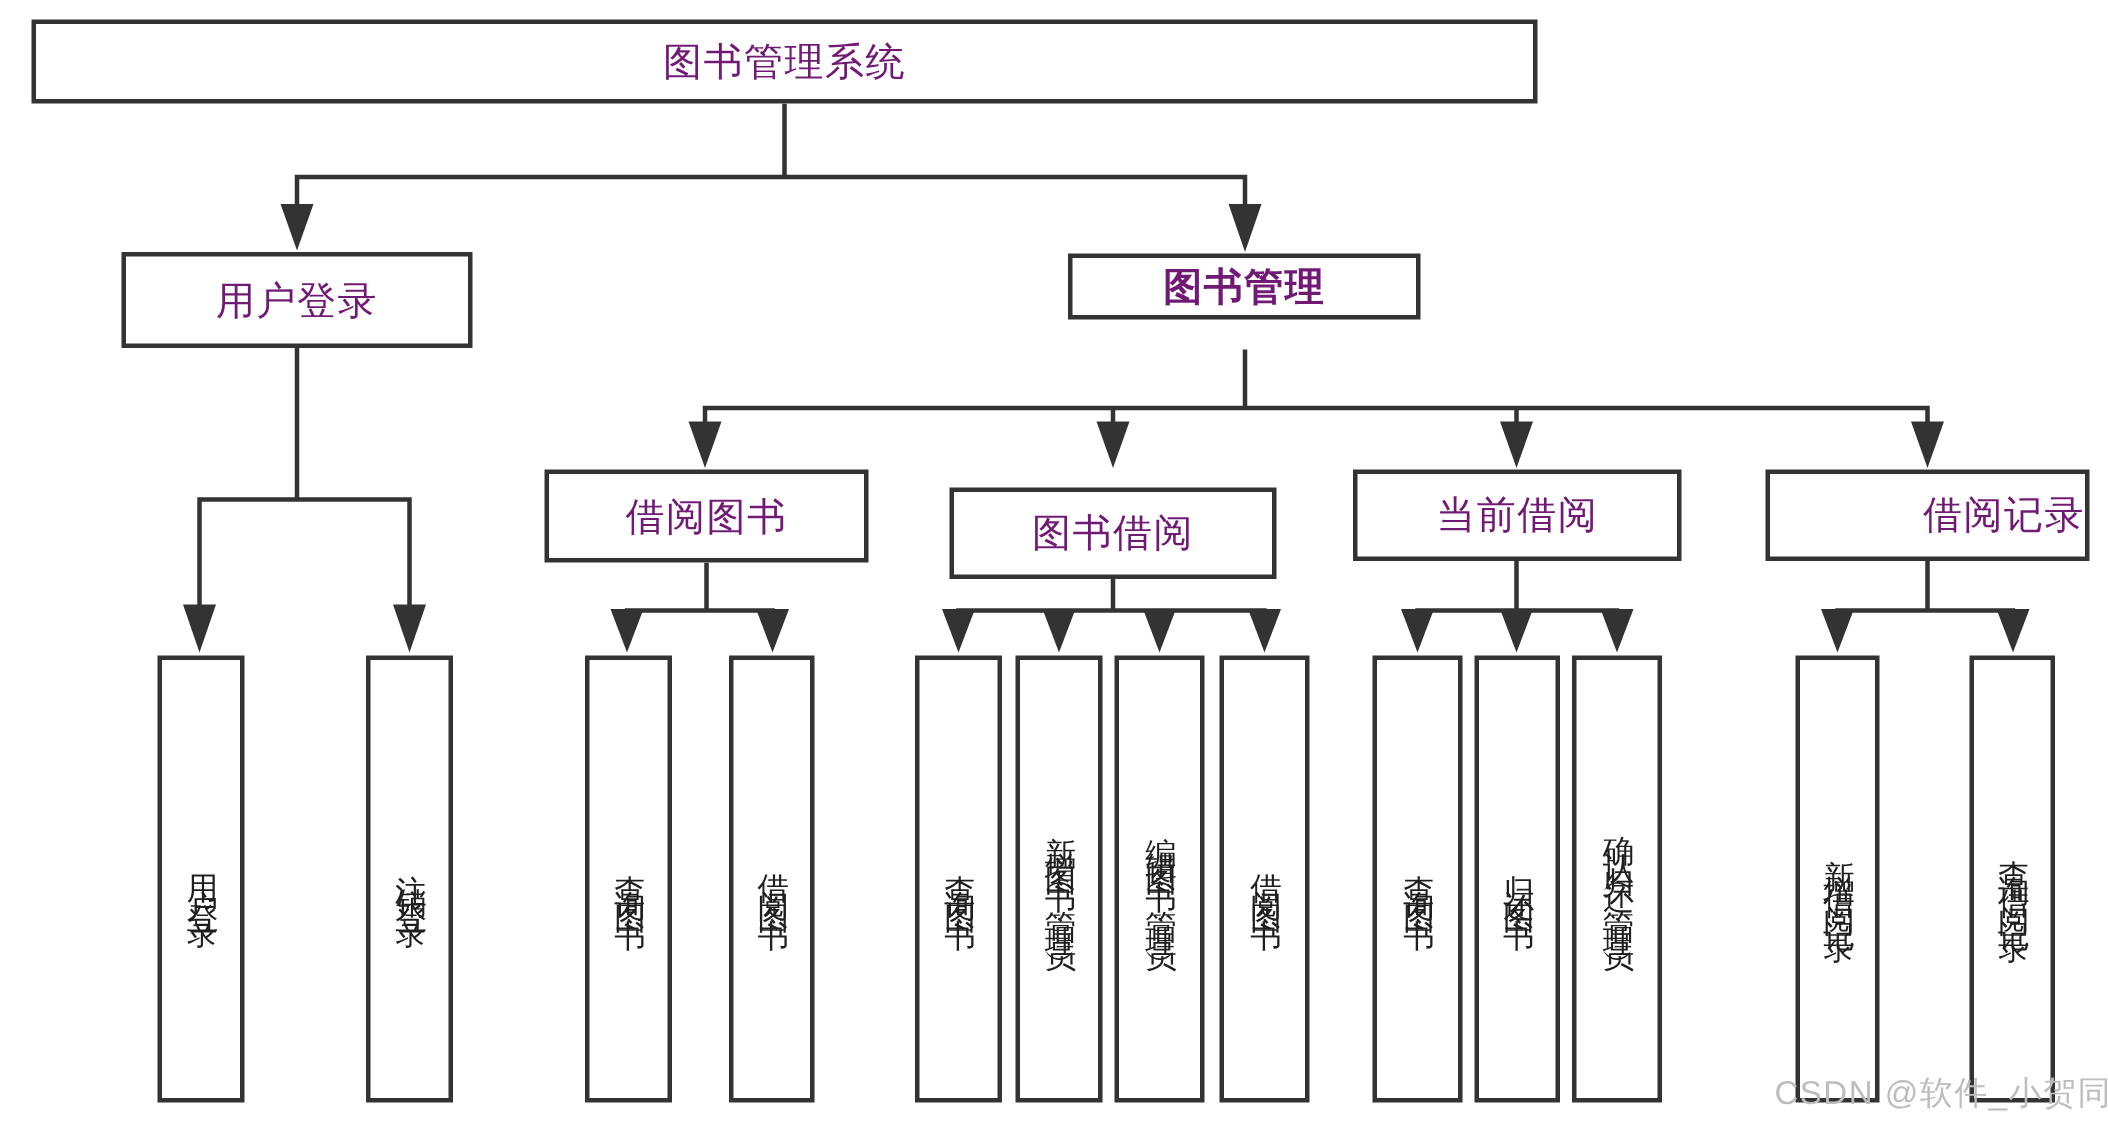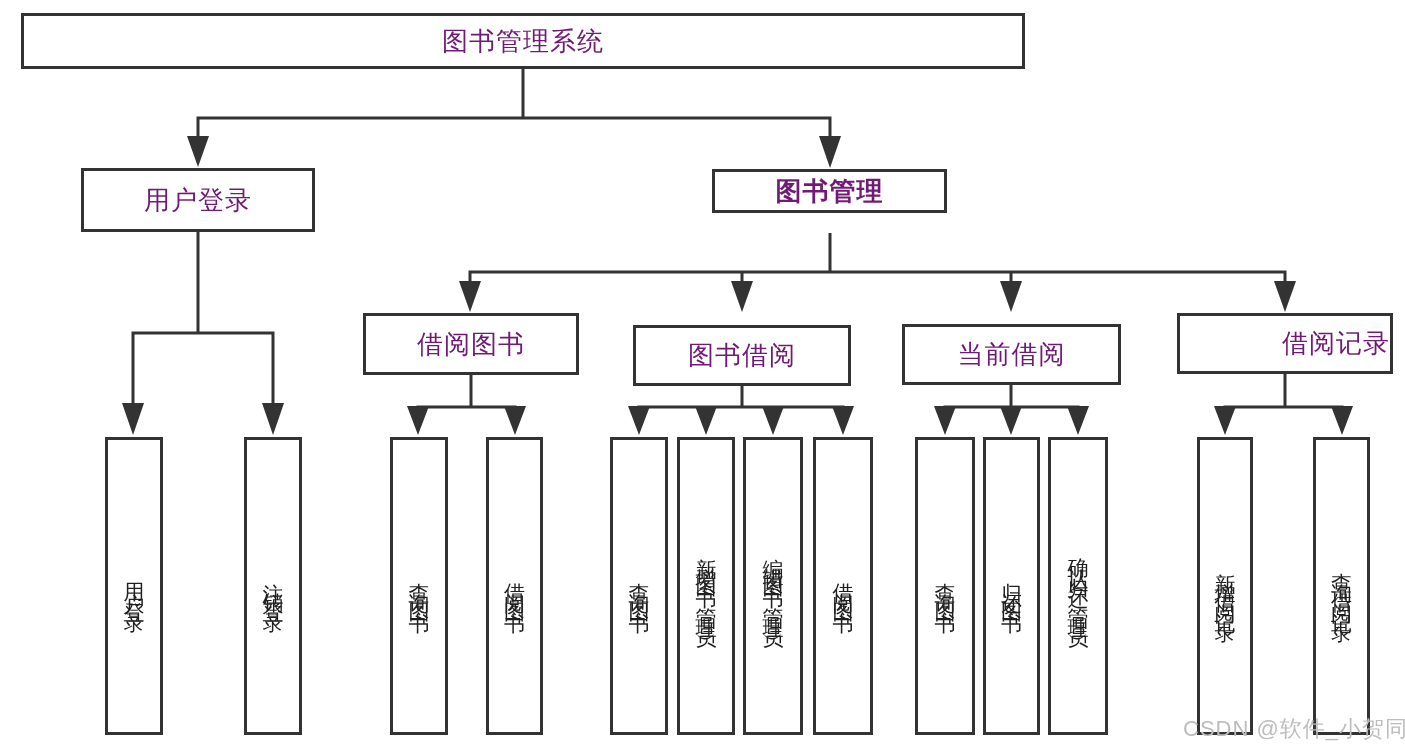--- a/index.html
+++ b/index.html
@@ -116,21 +116,21 @@
   <div class="box" style="left:712px;top:169px;width:235px;height:44px;font-weight:bold;">
     <span>图书管理</span>
   </div>
 
   <div class="box" style="left:363px;top:313px;width:216px;height:62px;">
     <span>借阅图书</span>
   </div>
   <div class="box" style="left:633px;top:313px;width:218px;height:61px;margin-top:12px;">
     <span>图书借阅</span>
   </div>
-  <div class="box" style="left:902px;top:324px;width:219px;height:61px;">
+  <div class="box" style="left:902px;top:313px;width:219px;height:61px;">
     <span>当前借阅</span>
   </div>
   <div class="box" style="left:1177px;top:313px;width:216px;height:61px;justify-content:flex-end;">
     <span>借阅记录</span>
   </div>
 
   <div class="vbox" style="left:105px;top:437px;width:58px;height:298px;">
     <span>用户登录</span>
   </div>
   <div class="vbox" style="left:244px;top:437px;width:58px;height:298px;">

